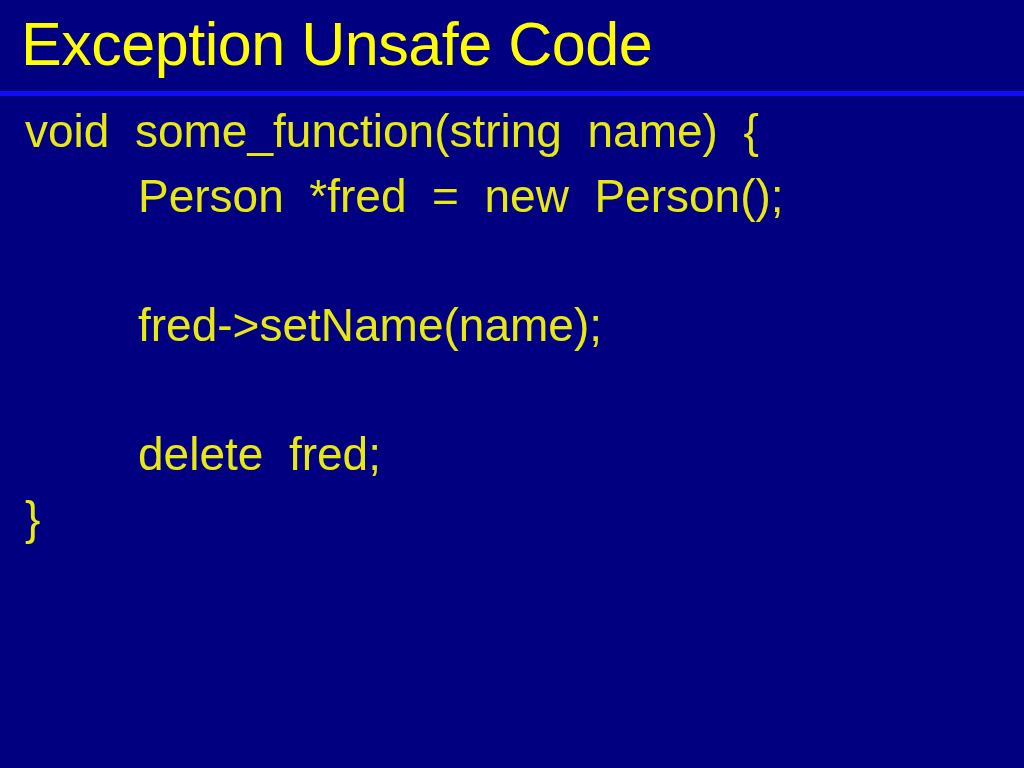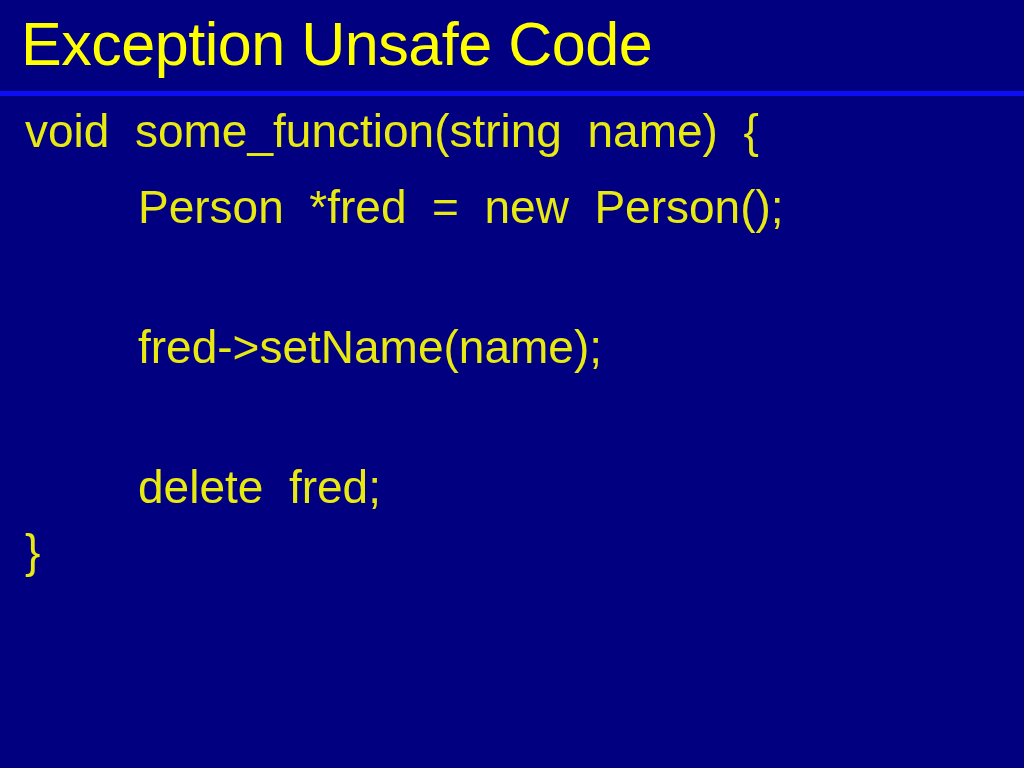--- a/index.html
+++ b/index.html
@@ -88,21 +88,20 @@
     height: 64.5px;
     white-space: pre;
   }
 
   .code-line.blank {
     color: transparent;
   }
 
   .indent-1 {
     padding-left: 113px;
-    margin-top: 11px;
   }
 </style>
 </head>
 <body>
 
 <div id="slide" style="background: rgb(0, 0, 128);">
 
   <div id="title-area">
     <h1 id="slide-title" style="color: rgb(255, 255, 0);">Exception Unsafe Code</h1>
   </div>

